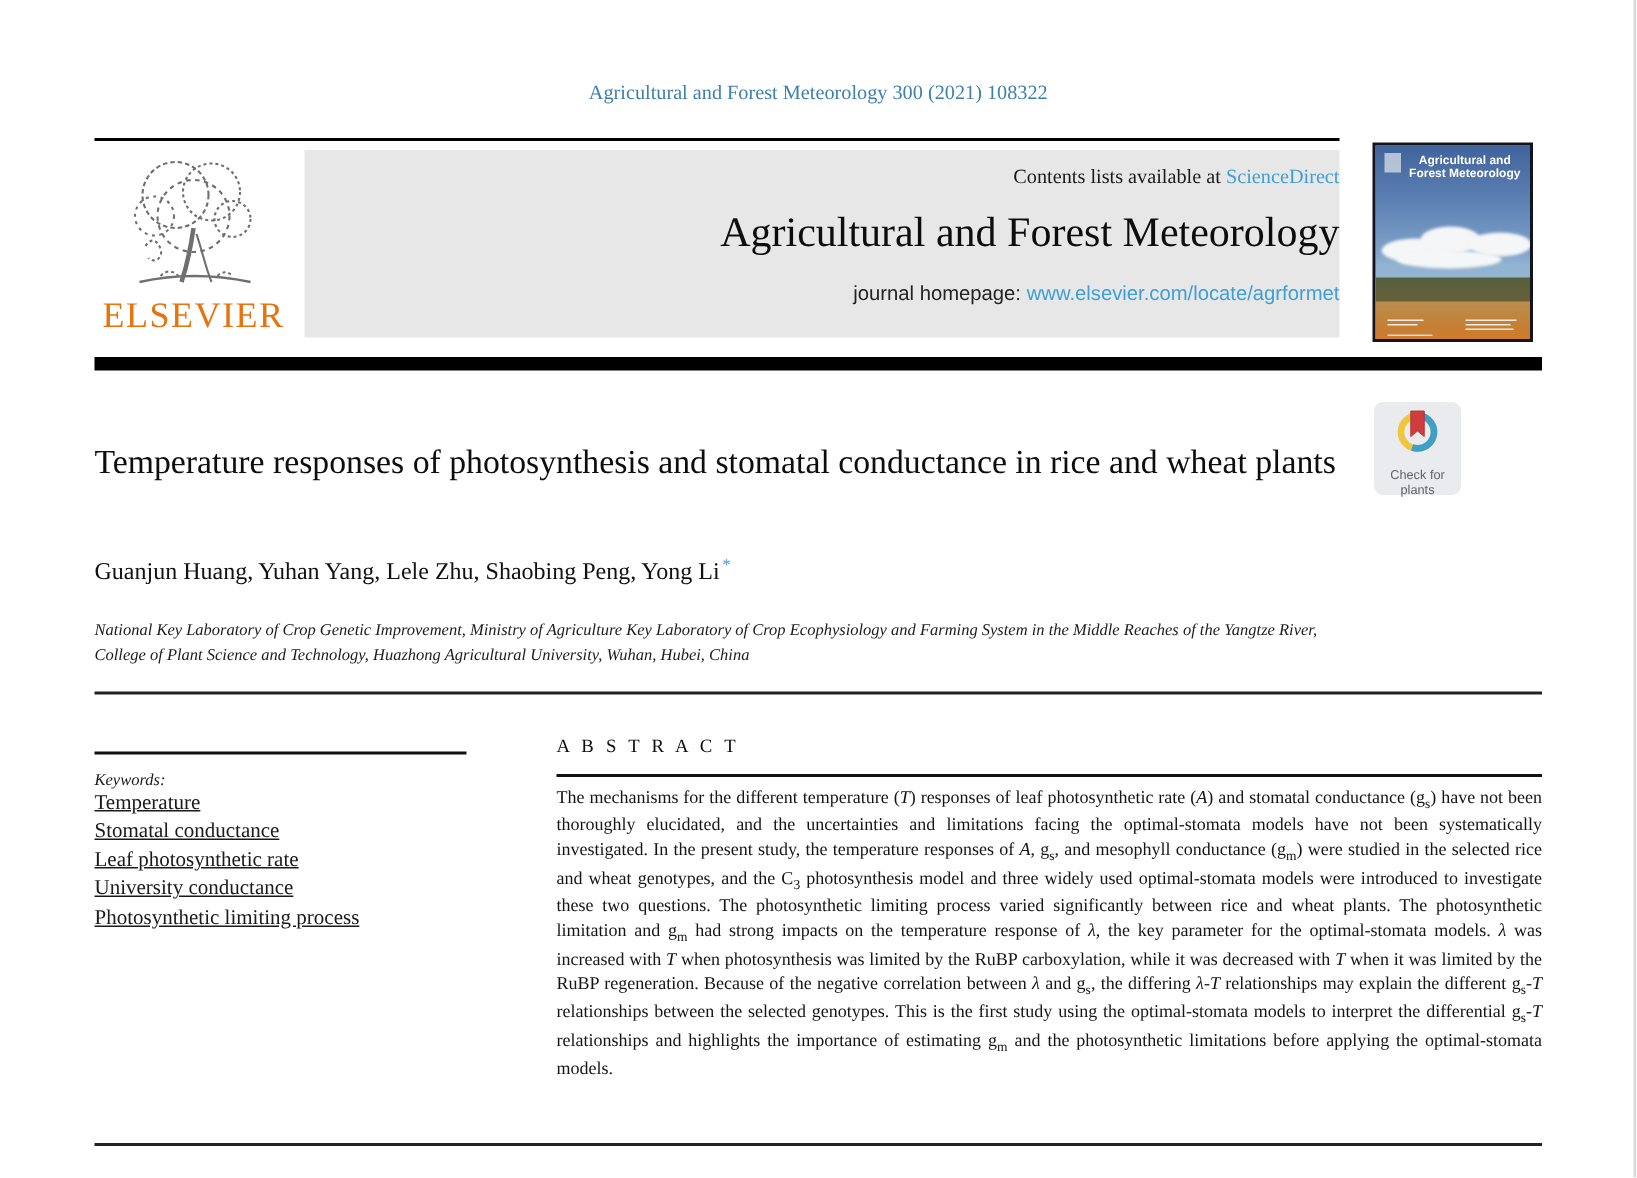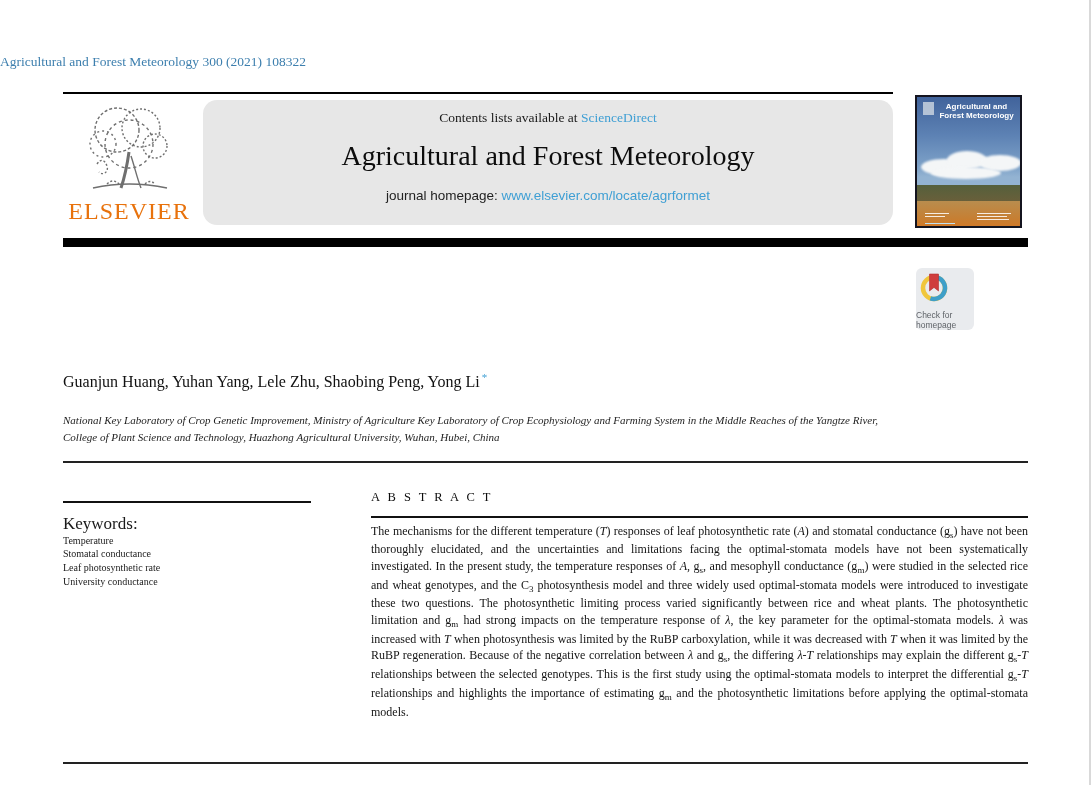--- a/index.html
+++ b/index.html
@@ -9,31 +9,31 @@
     --banner-gray:#e7e7e7;
     --badge-red:#cf3d3d;
     --badge-blue:#3e9fc9;
     --badge-yellow:#f0c63c;
   }
   *{margin:0;padding:0;box-sizing:border-box;}
   html,body{width:1091px;height:785px;background:#fff;overflow:hidden;}
   body{font-family:"Liberation Serif",serif;color:#111;position:relative;}
   .page{position:absolute;inset:0;background:#fff;}
 
-  .citation{position:absolute;top:54px;left:0;width:100%;text-align:left;
+  .citation{position:absolute;top:54px;left:0;width:100%;text-align:center;
     font-size:13.5px;color:var(--citation-blue);}
   .top-rule{position:absolute;left:63px;top:92px;width:830px;height:2px;background:#000;}
 
   
   .elsevier-logo{position:absolute;left:63px;top:100px;width:132px;height:128px;text-align:center;}
   .elsevier-logo svg{display:block;margin:0 auto;}
   .elsevier-word{font-size:24px;letter-spacing:1px;color:var(--elsevier-orange);margin-top:-2px;}
 
   .banner{position:absolute;left:203px;top:100px;width:690px;height:125px;
-    background:var(--banner-gray);text-align:center;border-radius:14px;}
+    background:var(--banner-gray);text-align:right;}
   .contents-line{margin-top:10px;font-size:13.5px;color:#1a1a1a;}
   .contents-line a{color:var(--link-blue);text-decoration:none;}
   .banner-title{margin-top:14px;font-size:28px;color:#0d0d0d;}
   .homepage-line{margin-top:16px;font-family:"Liberation Sans",sans-serif;font-size:13.5px;color:#222;}
   .homepage-line a{color:var(--link-blue);text-decoration:none;}
 
   .cover{position:absolute;left:915px;top:95px;width:107px;height:133px;
     border:2px solid #14141f;background:linear-gradient(180deg,#41639b 0%,#5d82b4 30%,#7fa3c9 55%,#93b3d2 62%);overflow:hidden;}
   .cover-head{position:absolute;top:5px;left:6px;right:4px;display:flex;gap:3px;}
   .cover-logo{width:11px;height:13px;background:#cfd8e2;opacity:.8;flex:0 0 auto;}
@@ -52,39 +52,39 @@
   .l1{left:8px;top:116px;width:24px;}
   .l2{left:8px;top:119px;width:20px;}
   .l3{left:60px;top:116px;width:34px;}
   .l4{left:60px;top:119px;width:30px;}
   .l5{left:60px;top:122px;width:32px;}
   .l6{left:8px;top:126px;width:30px;background:#bfe0f0;}
 
   .thick-bar{position:absolute;left:63px;top:238px;width:965px;height:9px;background:#000;}
 
   .check-badge{position:absolute;left:916px;top:268px;width:58px;height:62px;background:#e9ebee;
-    border-radius:6px;cursor:pointer;}
+    border-radius:6px;text-align:center;cursor:pointer;}
   .check-text{font-family:"Liberation Sans",sans-serif;font-size:8.5px;line-height:1.2;color:#5f6368;}
 
   .article-title{position:absolute;left:63px;top:291px;width:850px;font-size:22.5px;
     line-height:1.5;color:#0d0d0d;}
   .authors{position:absolute;left:63px;top:371px;font-size:16px;color:#111;}
   .authors .corr{color:var(--link-blue);font-size:11px;vertical-align:super;text-decoration:none;margin-left:2px;}
   .affiliation{position:absolute;left:63px;top:412px;width:832px;font-style:italic;
     font-size:11px;line-height:1.55;color:#1c1c1c;}
 
   .rule-full{position:absolute;left:63px;top:461px;width:965px;height:1.5px;background:#222;}
 
   .col-info{position:absolute;left:63px;top:490px;width:248px;}
   .col-abs{position:absolute;left:371px;top:490px;width:657px;}
   .sec-head{font-size:12.5px;letter-spacing:2.5px;color:#0d0d0d;}
   .sec-rule{height:1.5px;background:#111;margin-top:11px;}
   .col-info .sec-rule{margin-top:11px;}
-  .kw-label{margin-top:11px;font-size:17px;color:#1a1a1a;}
-  .kw{font-size:10px;line-height:1.38;color:#1a1a1a;}
+  .kw-label{margin-top:11px;font-style:italic;font-size:11px;color:#1a1a1a;}
+  .kw{font-size:14px;line-height:1.38;color:#1a1a1a;text-decoration:underline;}
   .abstract-text{margin-top:5px;font-size:12px;line-height:1.38;text-align:justify;color:#141414;}
   .abstract-text i{font-style:italic;}
   .abstract-text sub{font-size:9px;}
 
   .bottom-rule{position:absolute;left:63px;top:762px;width:965px;height:1.5px;background:#222;}
   .right-edge{position:absolute;right:0;top:0;width:2px;height:100%;background:#d9d9d9;}
 </style>
 </head>
 <body>
 
@@ -143,40 +143,42 @@
   <div class="thick-bar"></div>
 
   <div class="check-badge">
     <svg width="36" height="34" viewBox="0 0 36 34" style="margin-top:4px">
       <circle cx="18" cy="16" r="11" fill="none" stroke="#f0c63c" stroke-width="4.5"></circle>
       <path d="M18 5 a 11 11 0 0 1 10.4 14.5 a 11 11 0 0 1 -14 6.8" fill="none" stroke="#3e9fc9" stroke-width="4.5"></path>
       <path d="M13.5 2 h 9 v 17 l -4.5 -3.6 l -4.5 3.6 z" fill="#cf3d3d" stroke="#b22f2f" stroke-width="0.6"></path>
     </svg>
     <div class="check-text">
       <div>Check for</div>
-      <div>homepage</div>
+      <div>plants</div>
     </div>
   </div>
 
+  <h1 class="article-title" style="font-weight:normal">Temperature responses of photosynthesis and stomatal conductance in rice and wheat plants</h1>
 
   <div class="authors">
     <span>Guanjun Huang, Yuhan Yang, Lele Zhu, Shaobing Peng, Yong Li</span><a href="#" class="corr">*</a>
   </div>
 
   <div class="affiliation">National Key Laboratory of Crop Genetic Improvement, Ministry of Agriculture Key Laboratory of Crop Ecophysiology and Farming System in the Middle Reaches of the Yangtze River, College of Plant Science and Technology, Huazhong Agricultural University, Wuhan, Hubei, China</div>
 
   <div class="rule-full"></div>
 
   <div class="col-info">
     <div class="sec-rule"></div>
     <div class="kw-label">Keywords:</div>
     <div class="kw">Temperature</div>
     <div class="kw">Stomatal conductance</div>
     <div class="kw">Leaf photosynthetic rate</div>
     <div class="kw">University conductance</div>
+    <div class="kw">Photosynthetic limiting process</div>
   </div>
 
   <div class="col-abs">
     <div class="sec-head">A B S T R A C T</div>
     <div class="sec-rule"></div>
     <div class="abstract-text">The mechanisms for the different temperature (<i>T</i>) responses of leaf photosynthetic rate (<i>A</i>) and stomatal conductance (g<sub>s</sub>) have not been thoroughly elucidated, and the uncertainties and limitations facing the optimal-stomata models have not been systematically investigated. In the present study, the temperature responses of <i>A</i>, g<sub>s</sub>, and mesophyll conductance (g<sub>m</sub>) were studied in the selected rice and wheat genotypes, and the C<sub>3</sub> photosynthesis model and three widely used optimal-stomata models were introduced to investigate these two questions. The photosynthetic limiting process varied significantly between rice and wheat plants. The photosynthetic limitation and g<sub>m</sub> had strong impacts on the temperature response of <i>λ</i>, the key parameter for the optimal-stomata models. <i>λ</i> was increased with <i>T</i> when photosynthesis was limited by the RuBP carboxylation, while it was decreased with <i>T</i> when it was limited by the RuBP regeneration. Because of the negative correlation between <i>λ</i> and g<sub>s</sub>, the differing <i>λ</i>-<i>T</i> relationships may explain the different g<sub>s</sub>-<i>T</i> relationships between the selected genotypes. This is the first study using the optimal-stomata models to interpret the differential g<sub>s</sub>-<i>T</i> relationships and highlights the importance of estimating g<sub>m</sub> and the photosynthetic limitations before applying the optimal-stomata models.</div>
   </div>
 
   <div class="bottom-rule"></div>
   <div class="right-edge"></div>

